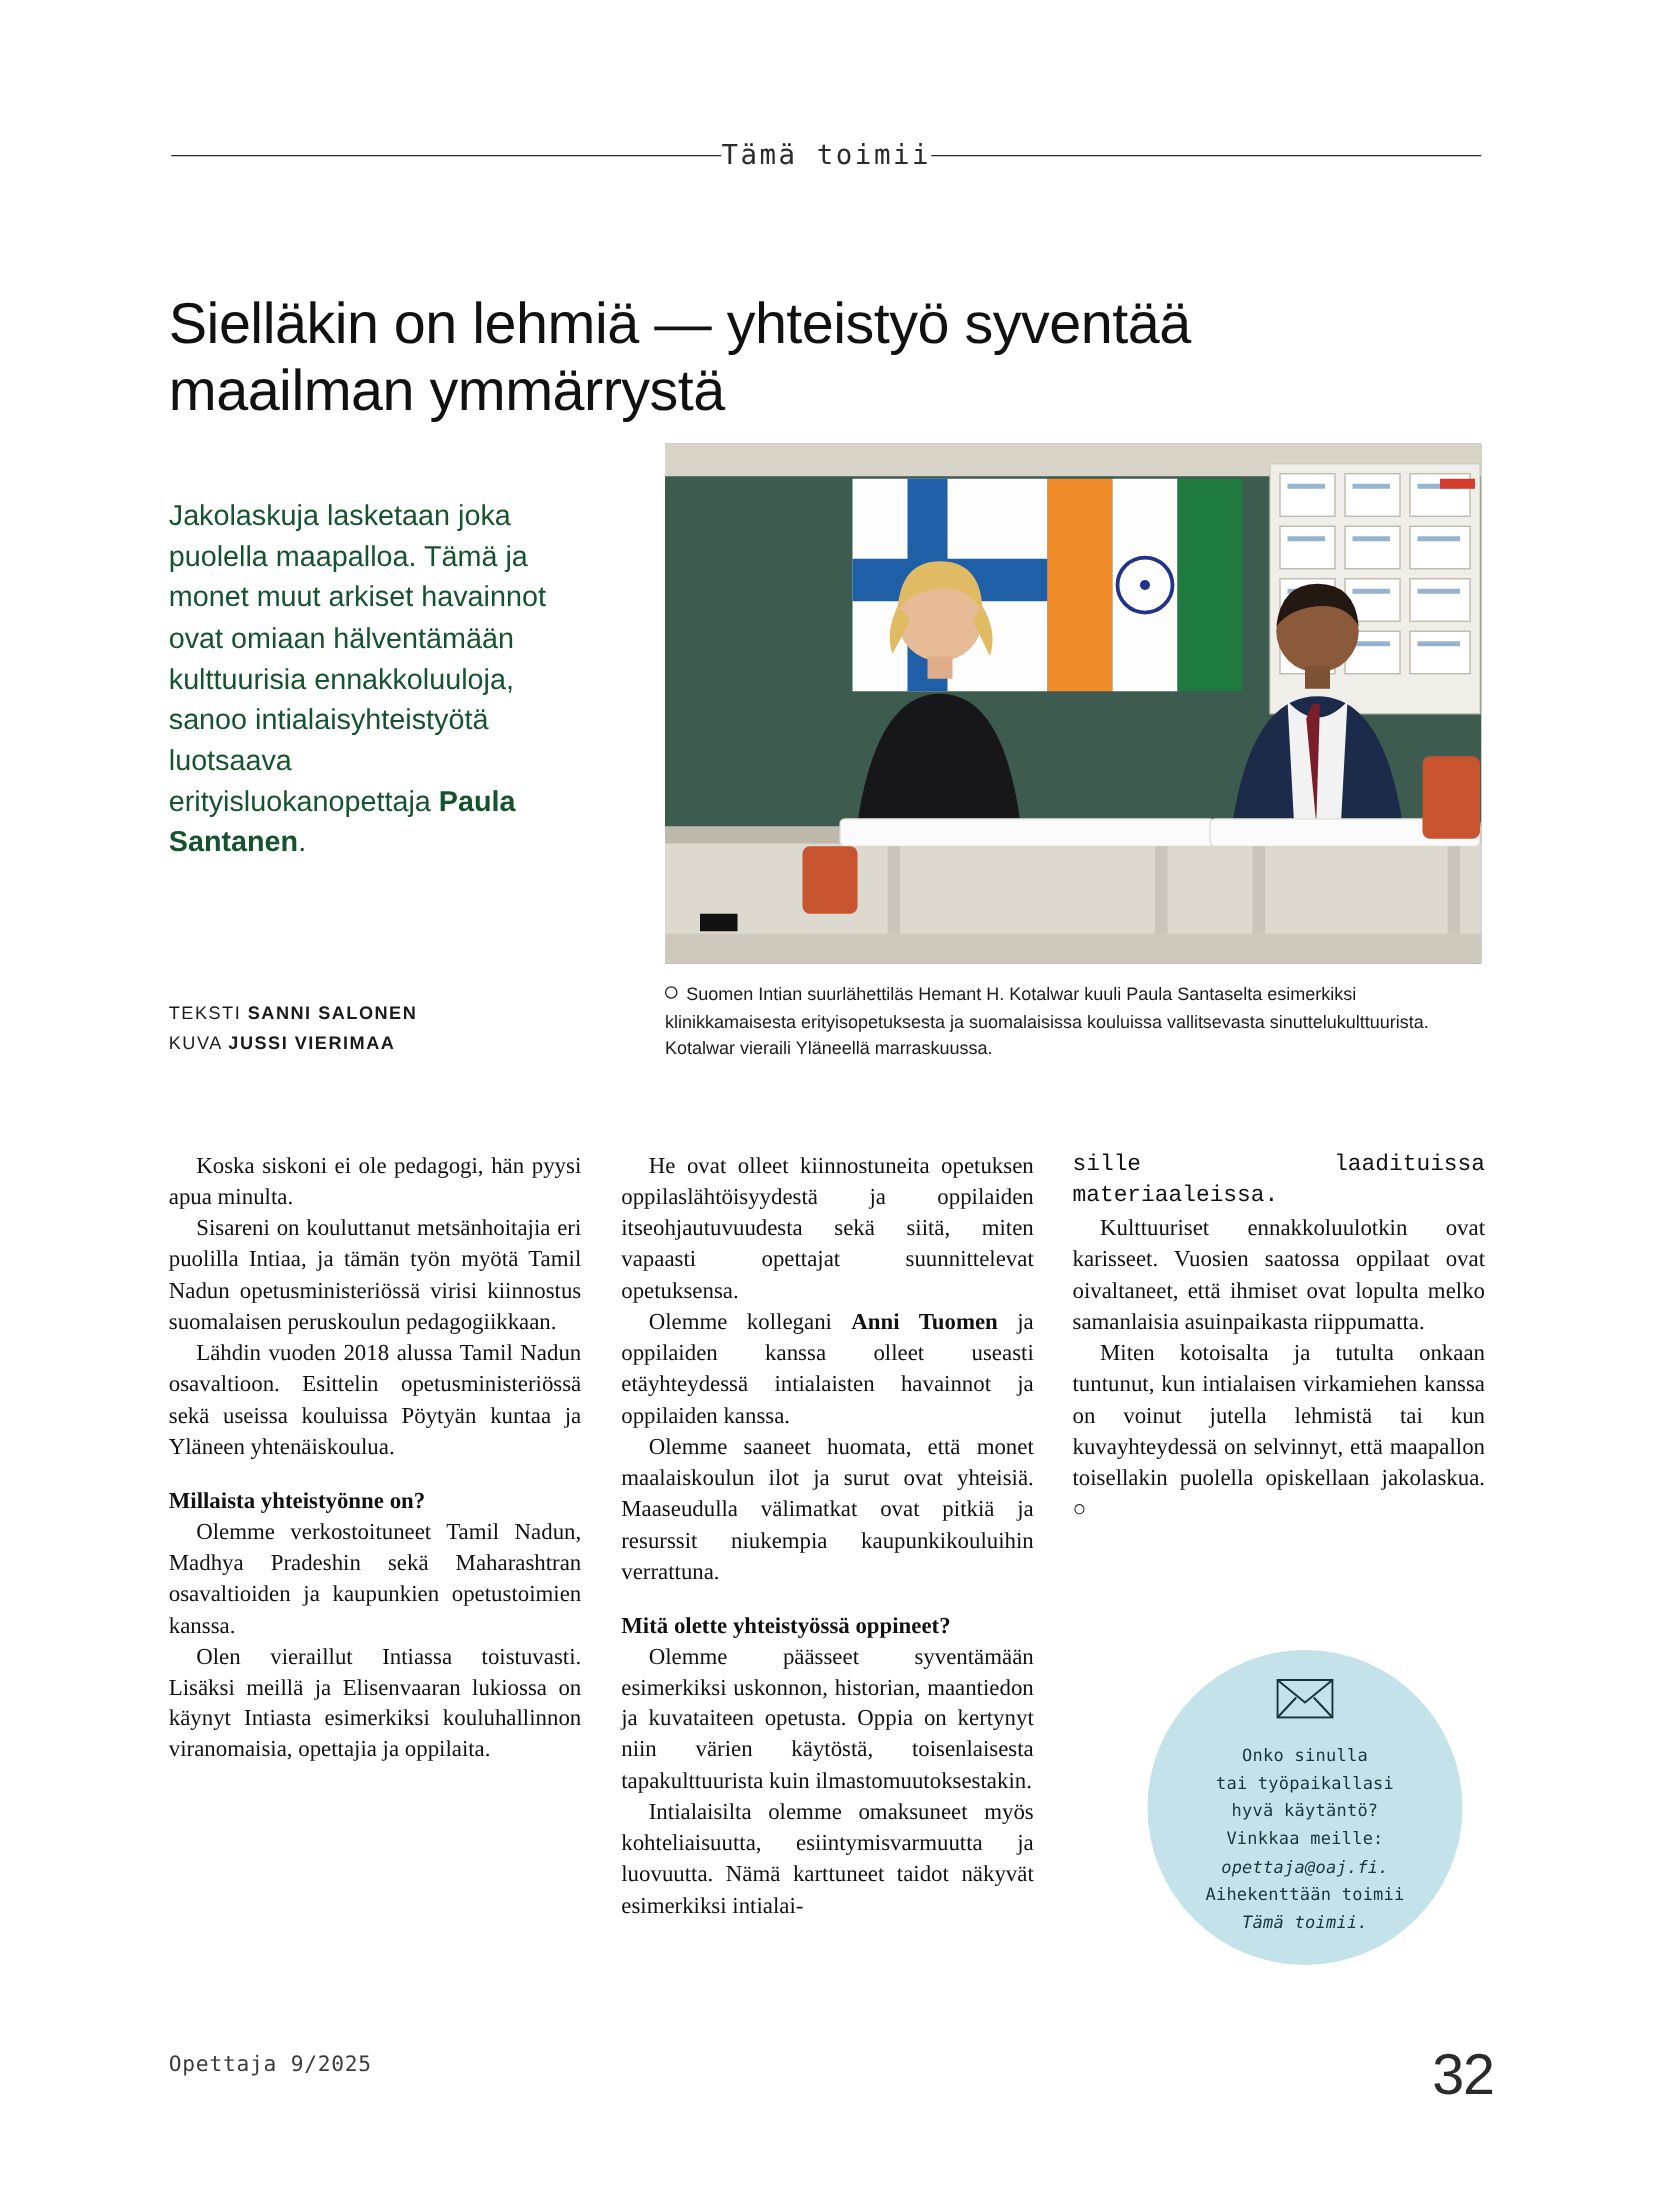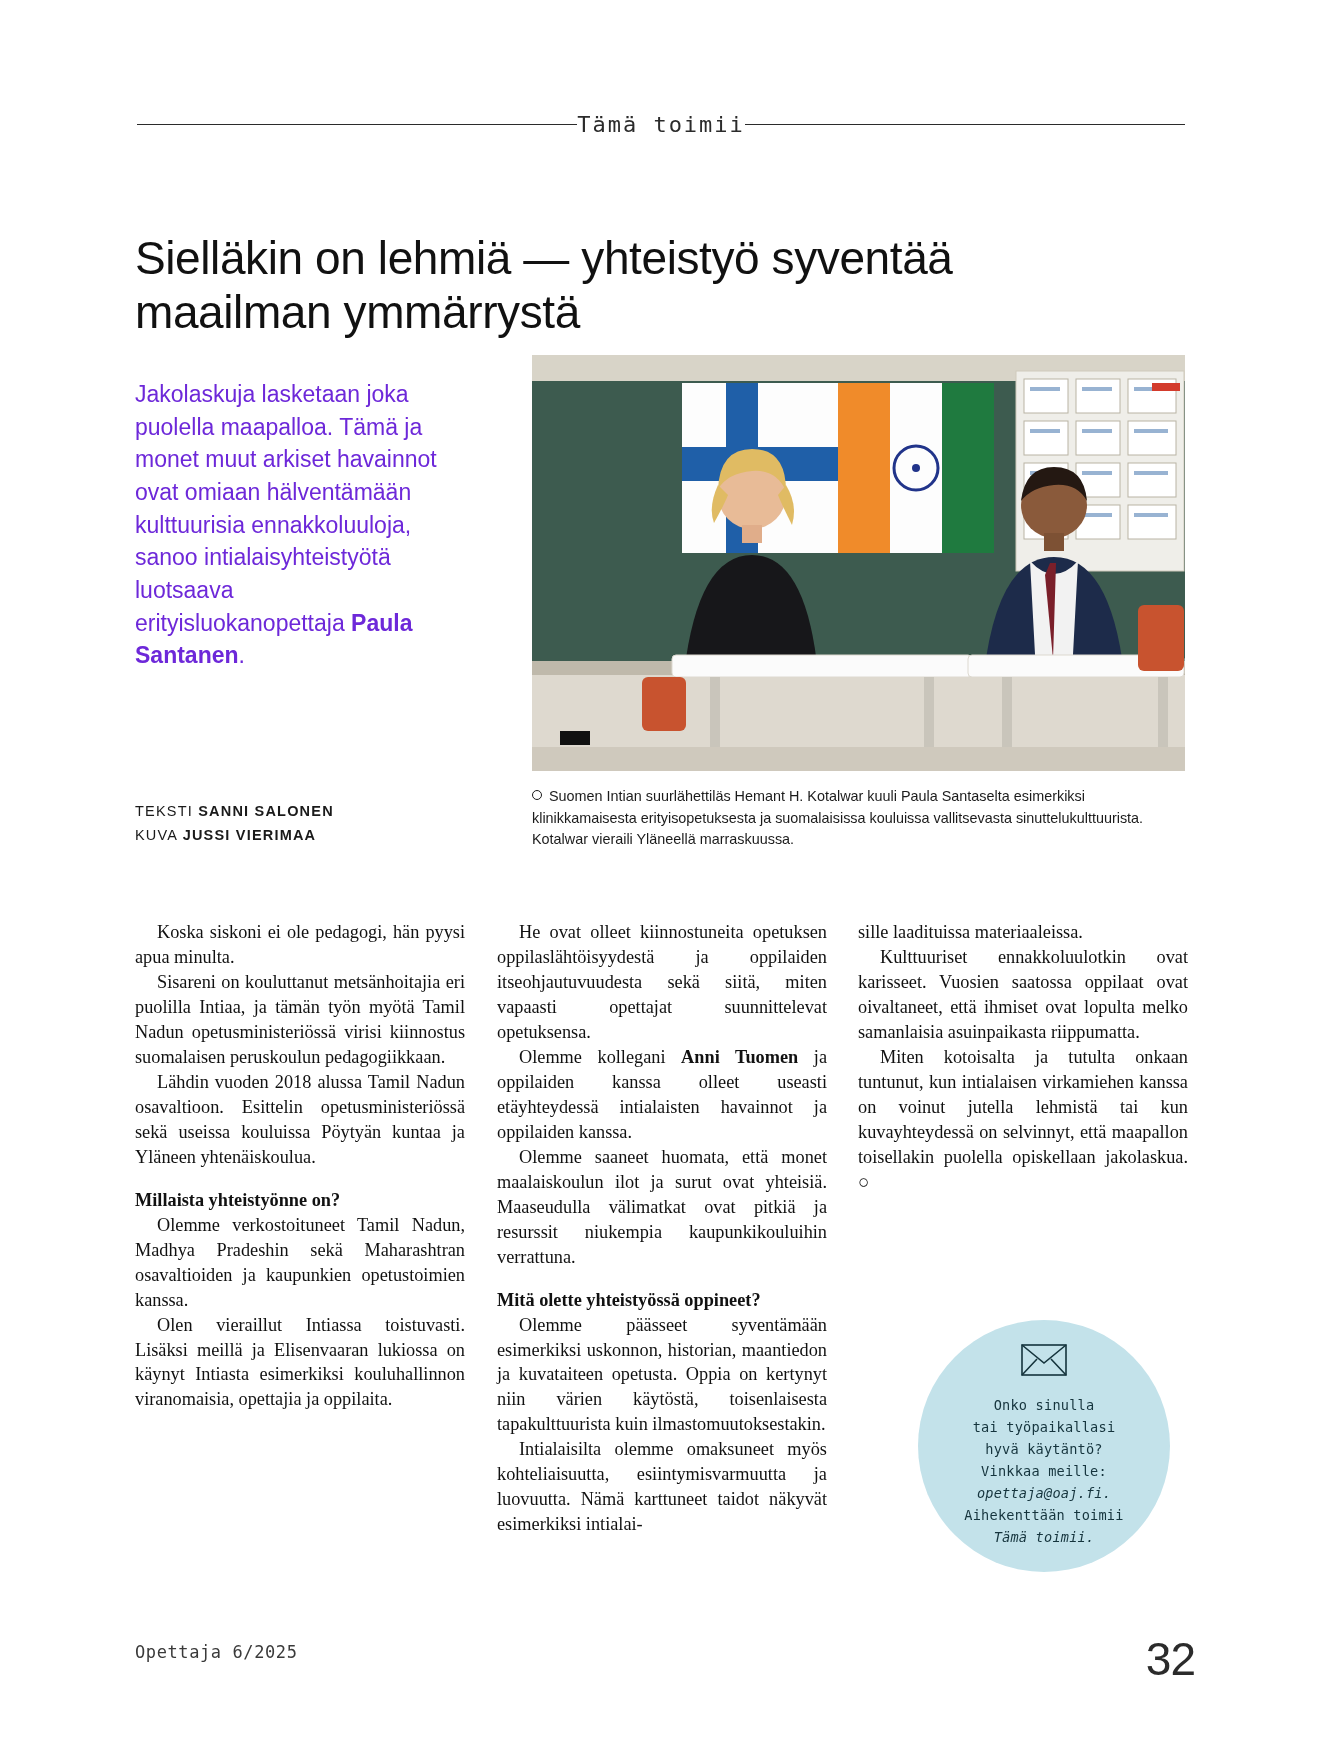--- a/index.html
+++ b/index.html
@@ -52,26 +52,26 @@
     font-size: 46px;
     line-height: 1.18;
     font-weight: 400;
     color: #111111;
     letter-spacing: -0.4px;
   }
 
   
   .ingress {
     position: absolute;
-    top: 378px;
+    top: 396px;
     left: 135px;
     width: 305px;
     font-size: 23px;
     line-height: 1.42;
-    color: #6d28d9;
+    color: #14532d;
   }
   .ingress b {
     font-weight: 700;
   }
 
   
   .byline {
     position: absolute;
     top: 800px;
     left: 135px;
@@ -125,21 +125,21 @@
     line-height: 1.365;
     text-align: justify;
     color: #111111;
     hyphens: auto;
   }
   #col1 { left: 135px; }
   #col2 { left: 497px; }
   #col3 { left: 858px; }
 
   .col p { margin: 0; text-indent: 22px; }
-  .col p.noindent { text-indent: 0; }
+  .col p.noindent { text-indent: 0; font-family: Liberation Mono, monospace; }
   .col p.q {
     font-weight: 700;
     text-indent: 0;
     margin-top: 18px;
   }
   .col p.q:first-child { margin-top: 0; }
   .col b { font-weight: 700; }
 
   
   .tipcircle {
@@ -336,16 +336,16 @@
       <div>Onko sinulla</div>
       <div>tai työpaikallasi</div>
       <div>hyvä käytäntö?</div>
       <div>Vinkkaa meille:</div>
       <div class="em">opettaja@oaj.fi.</div>
       <div>Aihekenttään toimii</div>
       <div class="em">Tämä toimii.</div>
     </div>
   </div>
 
-  <div class="footer-left">Opettaja 6/2025</div>
+  <div class="footer-left">Opettaja 9/2025</div>
   <div class="folio">32</div>
 
 </div>
 
 </body></html>

